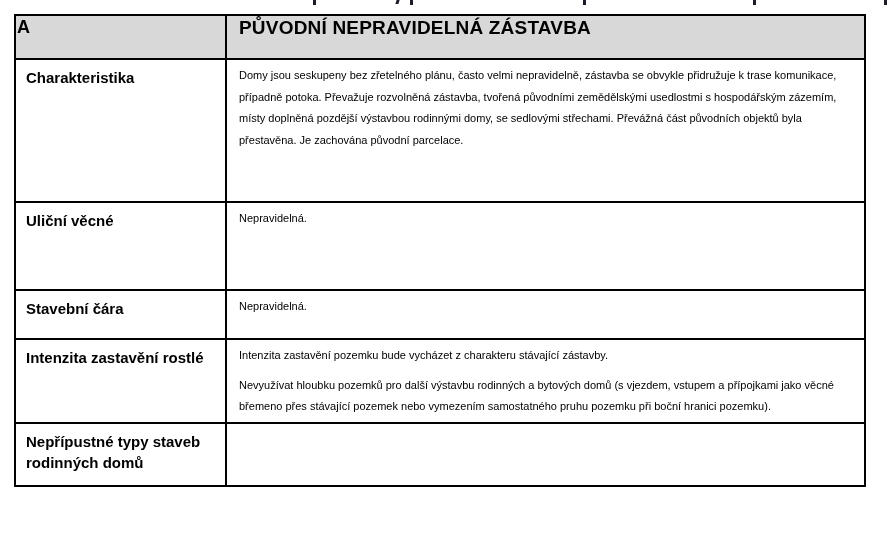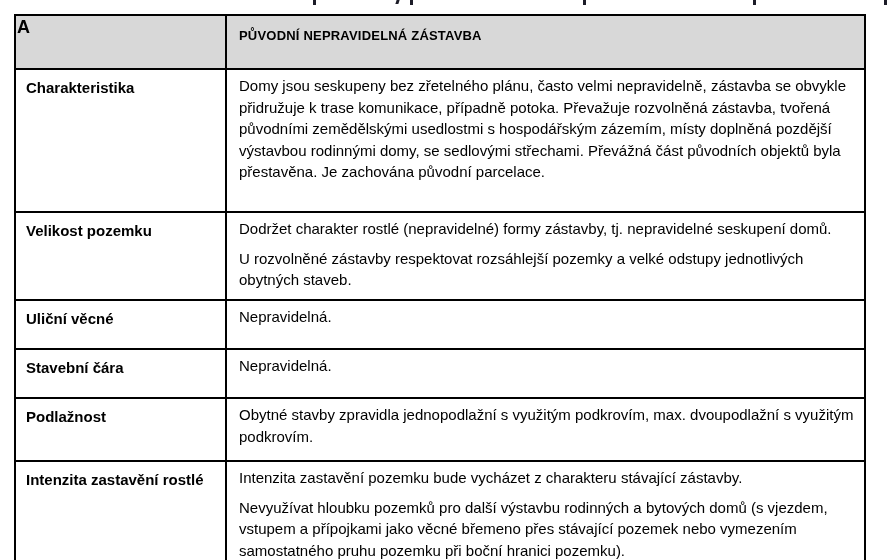--- a/index.html
+++ b/index.html
@@ -45,35 +45,35 @@
     height:40px;
   }
   th.hdr-a{
     text-align:center;
     vertical-align:middle;
     font-size:18px;
     font-weight:bold;
   }
   th.hdr-title{
     vertical-align:middle;
-    font-size:13px;
+    font-size:19px;
     font-weight:bold;
-    padding:12px 8px 0 12px;
+    padding:1px 8px 0 12px;
     letter-spacing:0.2px;
   }
 
   
   td.lbl{
     font-weight:bold;
     font-size:15px;
     line-height:21px;
     padding:7px 11px 4px 10px;
   }
   td.content{
-    font-size:15px;
+    font-size:11px;
     line-height:21.5px;
     padding:5px 6px 4px 12px;
   }
   td.content p{margin:0 0 8px 0;}
   td.content p:last-child{margin-bottom:0;}
 
   
   tbody tr:nth-child(1) td{height:130px;}
   tbody tr:nth-child(2) td{height:75px;}
   tbody tr:nth-child(3) td{height:36px;}
@@ -107,42 +107,29 @@
   </thead>
   <tbody id="rows-body">
 
   <tr>
         <td class="lbl">Charakteristika</td>
         <td class="content">
           <p>Domy jsou seskupeny bez zřetelného plánu, často velmi nepravidelně, zástavba se obvykle přidružuje k trase komunikace, případně potoka. Převažuje rozvolněná zástavba, tvořená původními zemědělskými usedlostmi s hospodářským zázemím, místy doplněná pozdější výstavbou rodinnými domy, se sedlovými střechami. Převážná část původních objektů byla přestavěna. Je zachována původní parcelace.</p>
         </td>
       </tr>
       <tr>
-        <td class="lbl">Velikost pozemku</td>
-        <td class="content">
-          <p>Dodržet charakter rostlé (nepravidelné) formy zástavby, tj. nepravidelné seskupení domů.</p>
-          <p>U rozvolněné zástavby respektovat rozsáhlejší pozemky a velké odstupy jednotlivých obytných staveb.</p>
-        </td>
-      </tr>
-      <tr>
         <td class="lbl">Uliční věcné</td>
         <td class="content">
           <p>Nepravidelná.</p>
         </td>
       </tr>
       <tr>
         <td class="lbl">Stavební čára</td>
         <td class="content">
           <p>Nepravidelná.</p>
-        </td>
-      </tr>
-      <tr>
-        <td class="lbl">Podlažnost</td>
-        <td class="content">
-          <p>Obytné stavby zpravidla jednopodlažní s využitým podkrovím, max. dvoupodlažní s využitým podkrovím.</p>
         </td>
       </tr>
       <tr>
         <td class="lbl">Intenzita zastavění rostlé</td>
         <td class="content">
           <p>Intenzita zastavění pozemku bude vycházet z charakteru stávající zástavby.</p>
           <p>Nevyužívat hloubku pozemků pro další výstavbu rodinných a bytových domů (s vjezdem, vstupem a přípojkami jako věcné břemeno přes stávající pozemek nebo vymezením samostatného pruhu pozemku při boční hranici pozemku).</p>
         </td>
       </tr>
       <tr>

